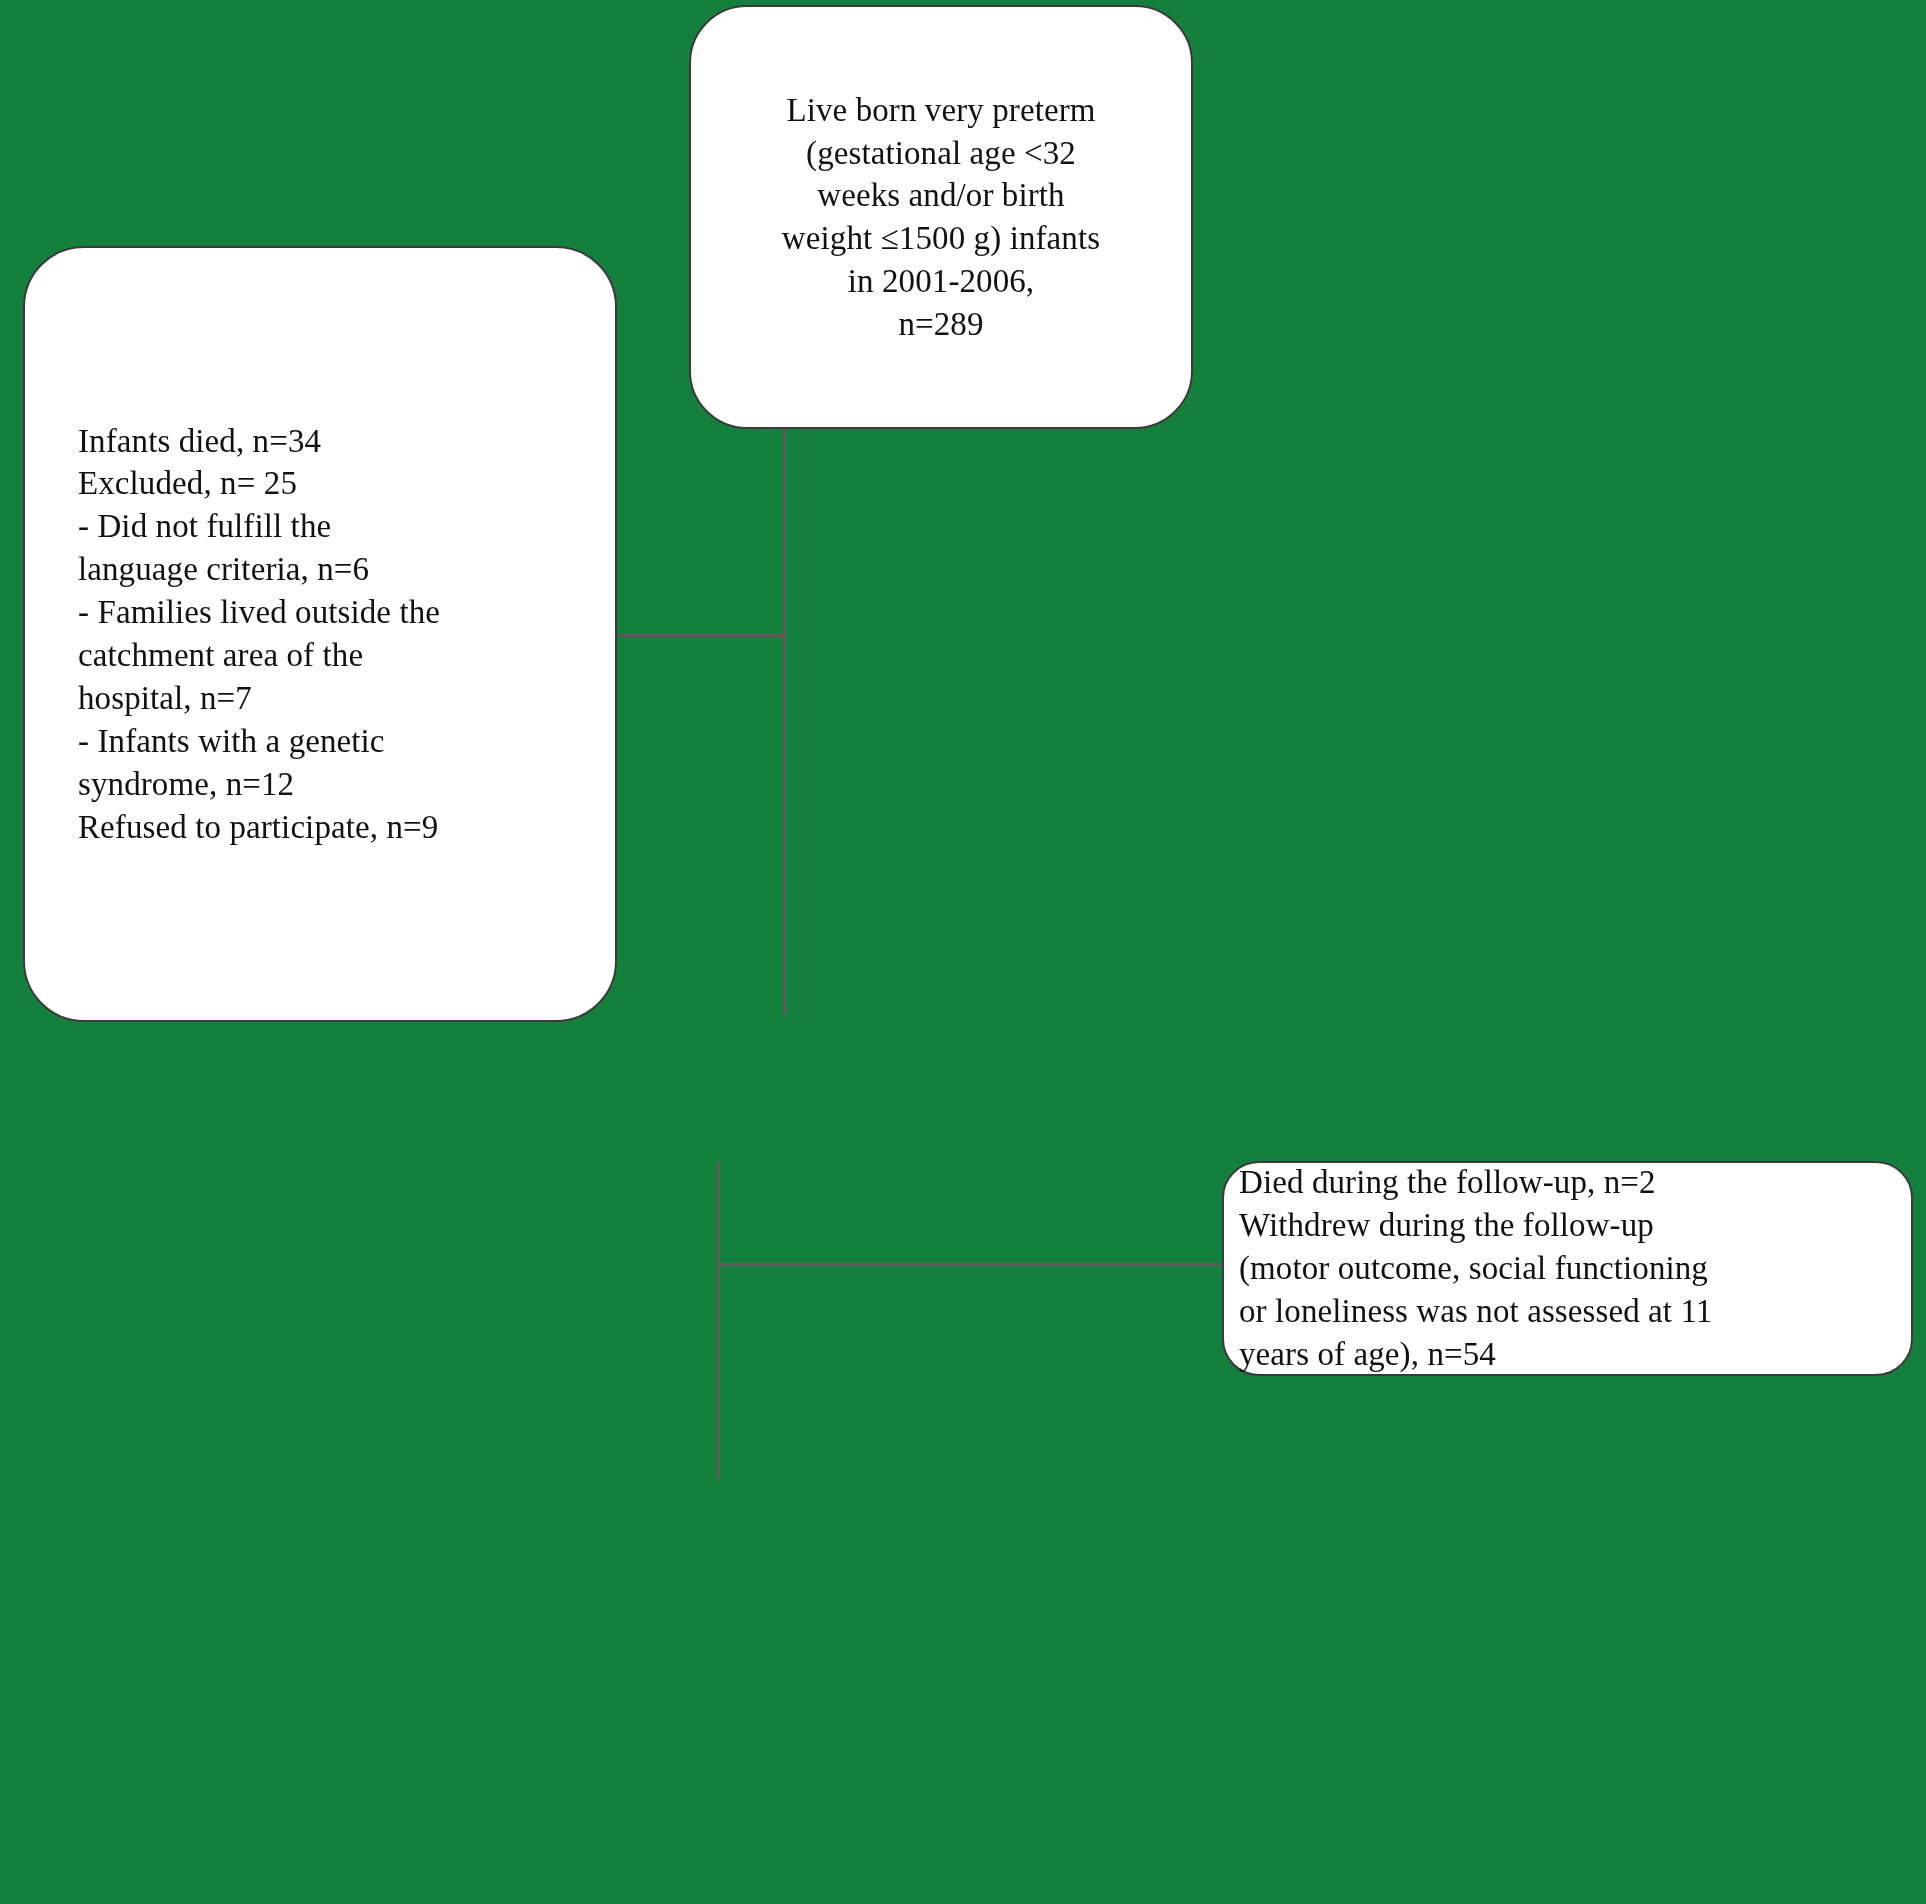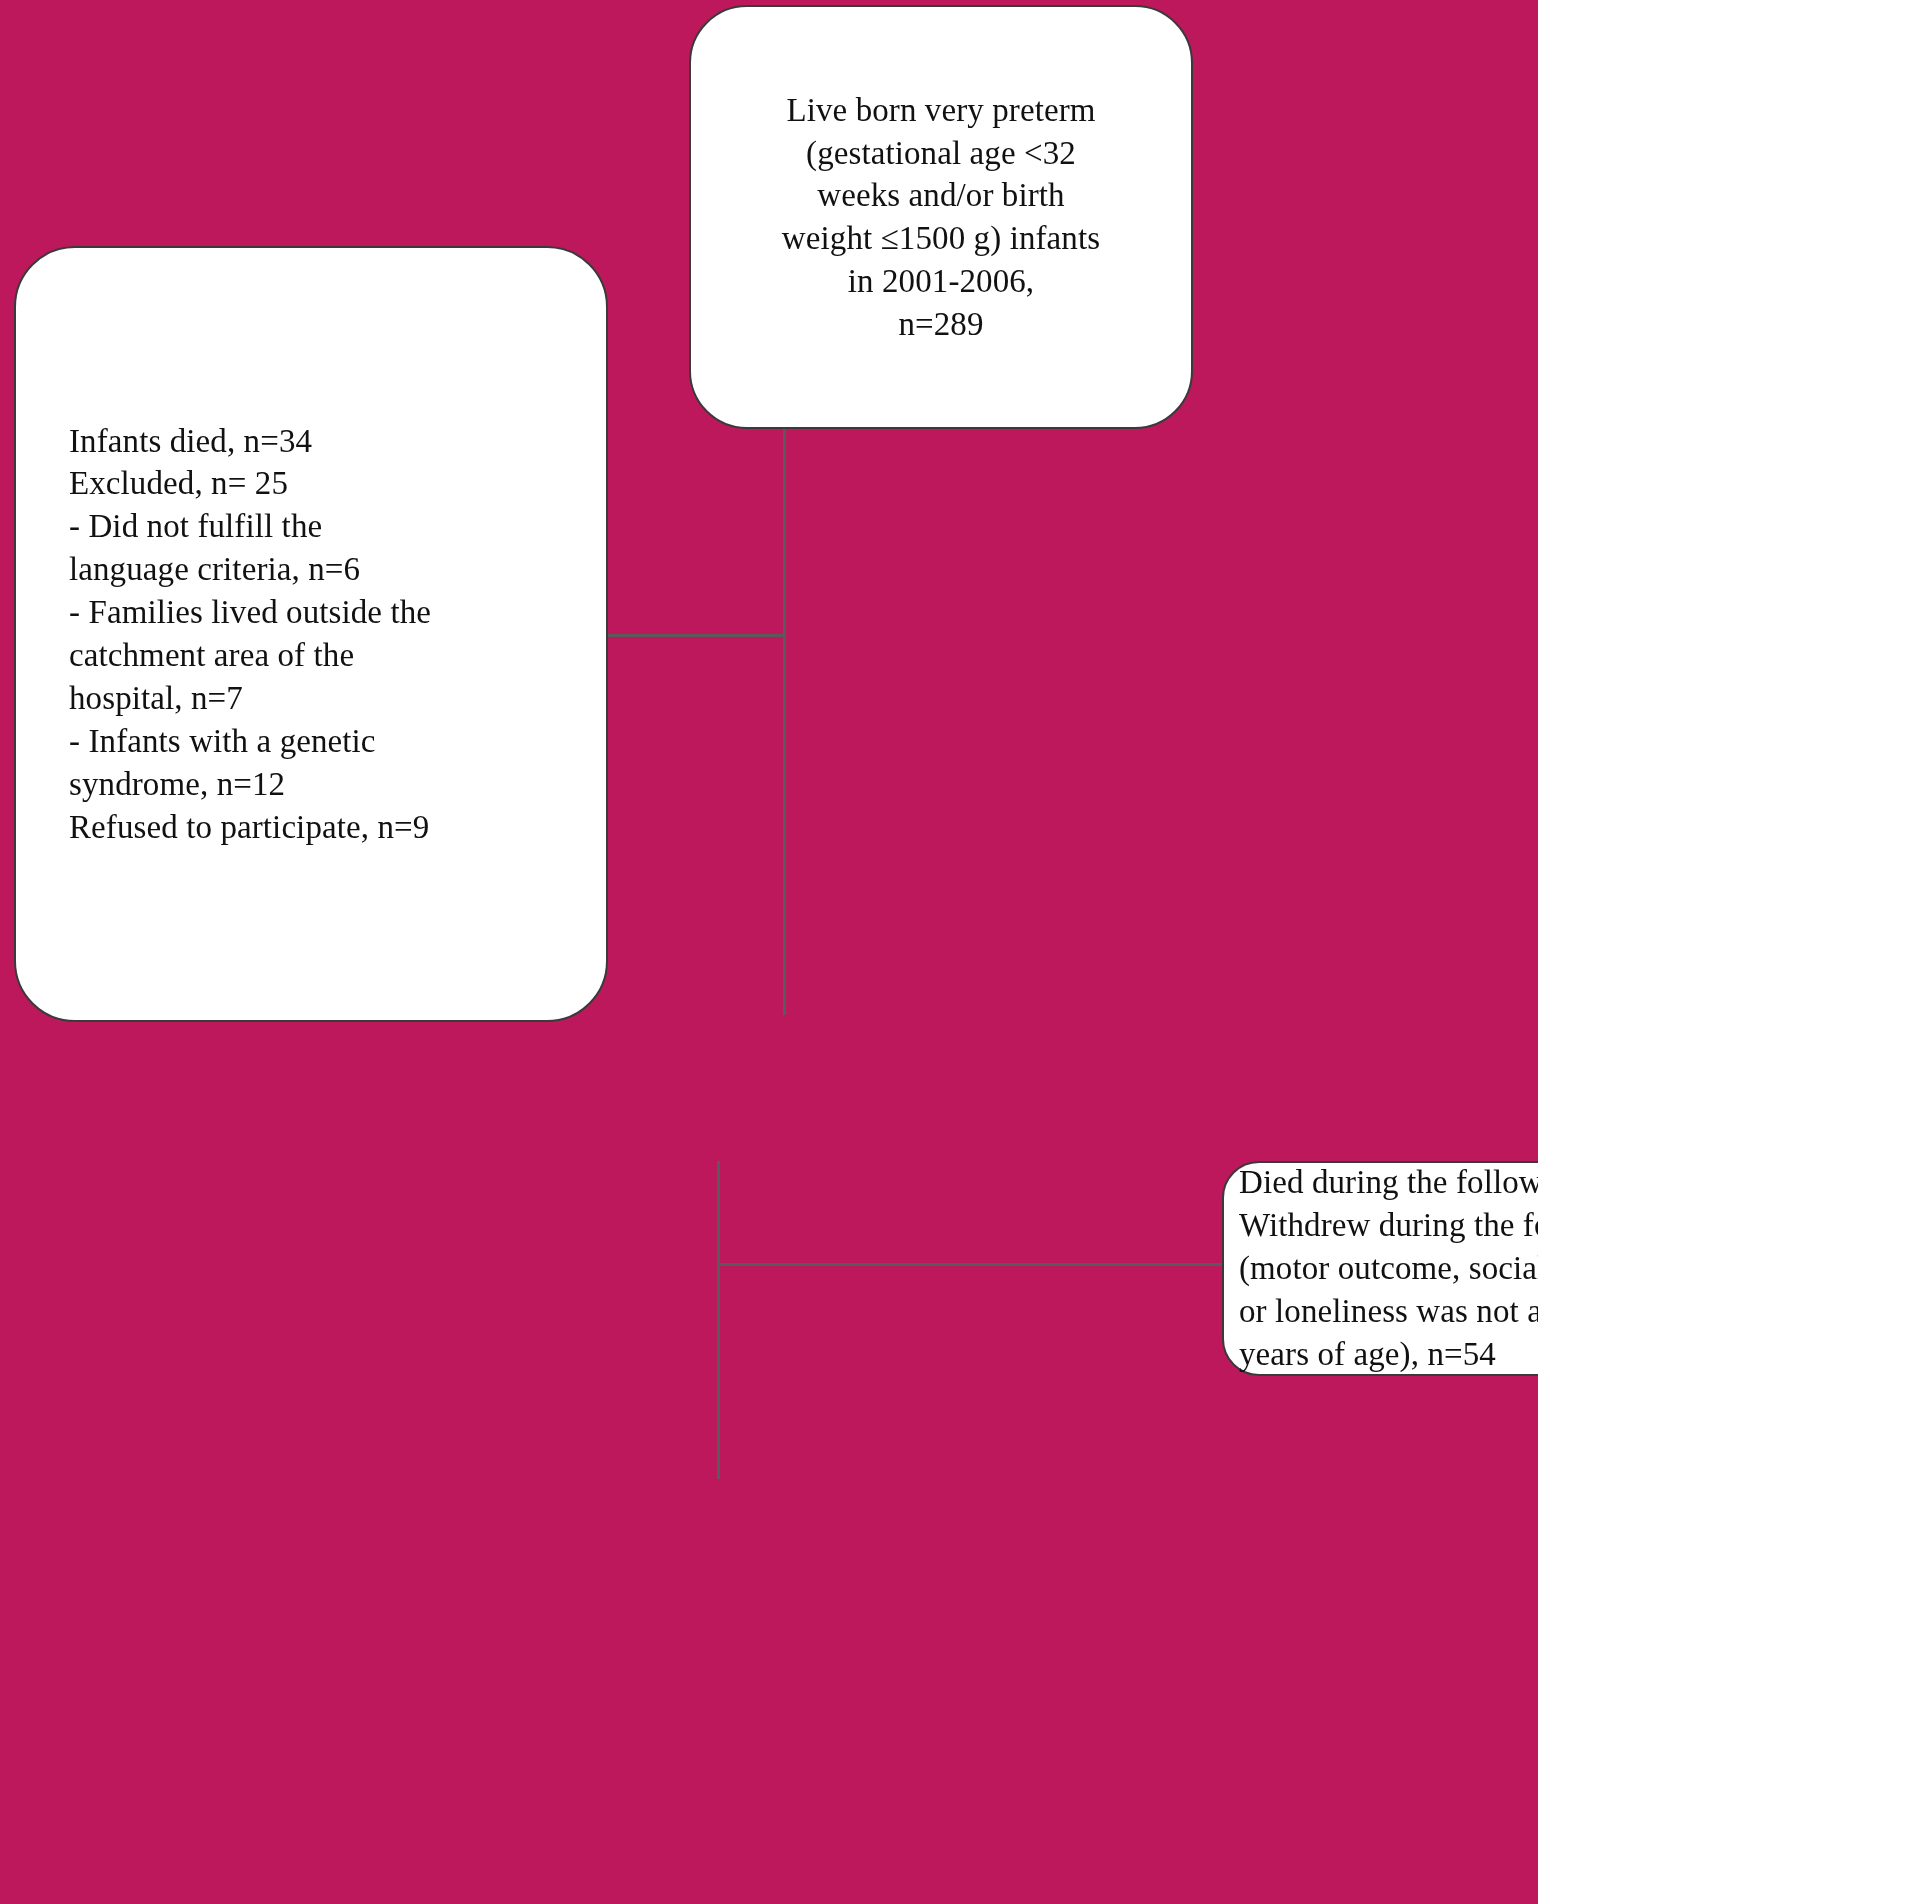--- a/index.html
+++ b/index.html
@@ -2,23 +2,23 @@
 <html style="font-size:8.5px"><head>
 <meta charset="utf-8">
 <style>
   html, body {
     margin: 0;
     padding: 0;
     background: #ffffff;
   }
   #canvas {
     position: relative;
-    width: 1538px;
+    width: 1926px;
     height: 1905px;
-    background: #be185d;
+    background: #15803d;
     overflow: hidden;
     font-family: "Liberation Serif", "DejaVu Serif", serif;
     color: #111111;
   }
   .node {
     position: absolute;
     box-sizing: border-box;
     background: #ffffff;
     border: 2.7px solid #3a3a3a;
     display: flex;
@@ -37,21 +37,21 @@
     left: 689px;
     top: 5.3px;
     width: 504px;
     height: 424px;
     border-radius: 58px;
   }
   #node-source .txt { text-align: center; }
 
   
   #node-exclusions {
-    left: 14px;
+    left: 23px;
     top: 246px;
     width: 594px;
     height: 776px;
     border-radius: 61px;
     justify-content: flex-start;
     padding-left: 53px;
     padding-right: 21px;
   }
   #node-exclusions .txt { text-align: left; }
 

